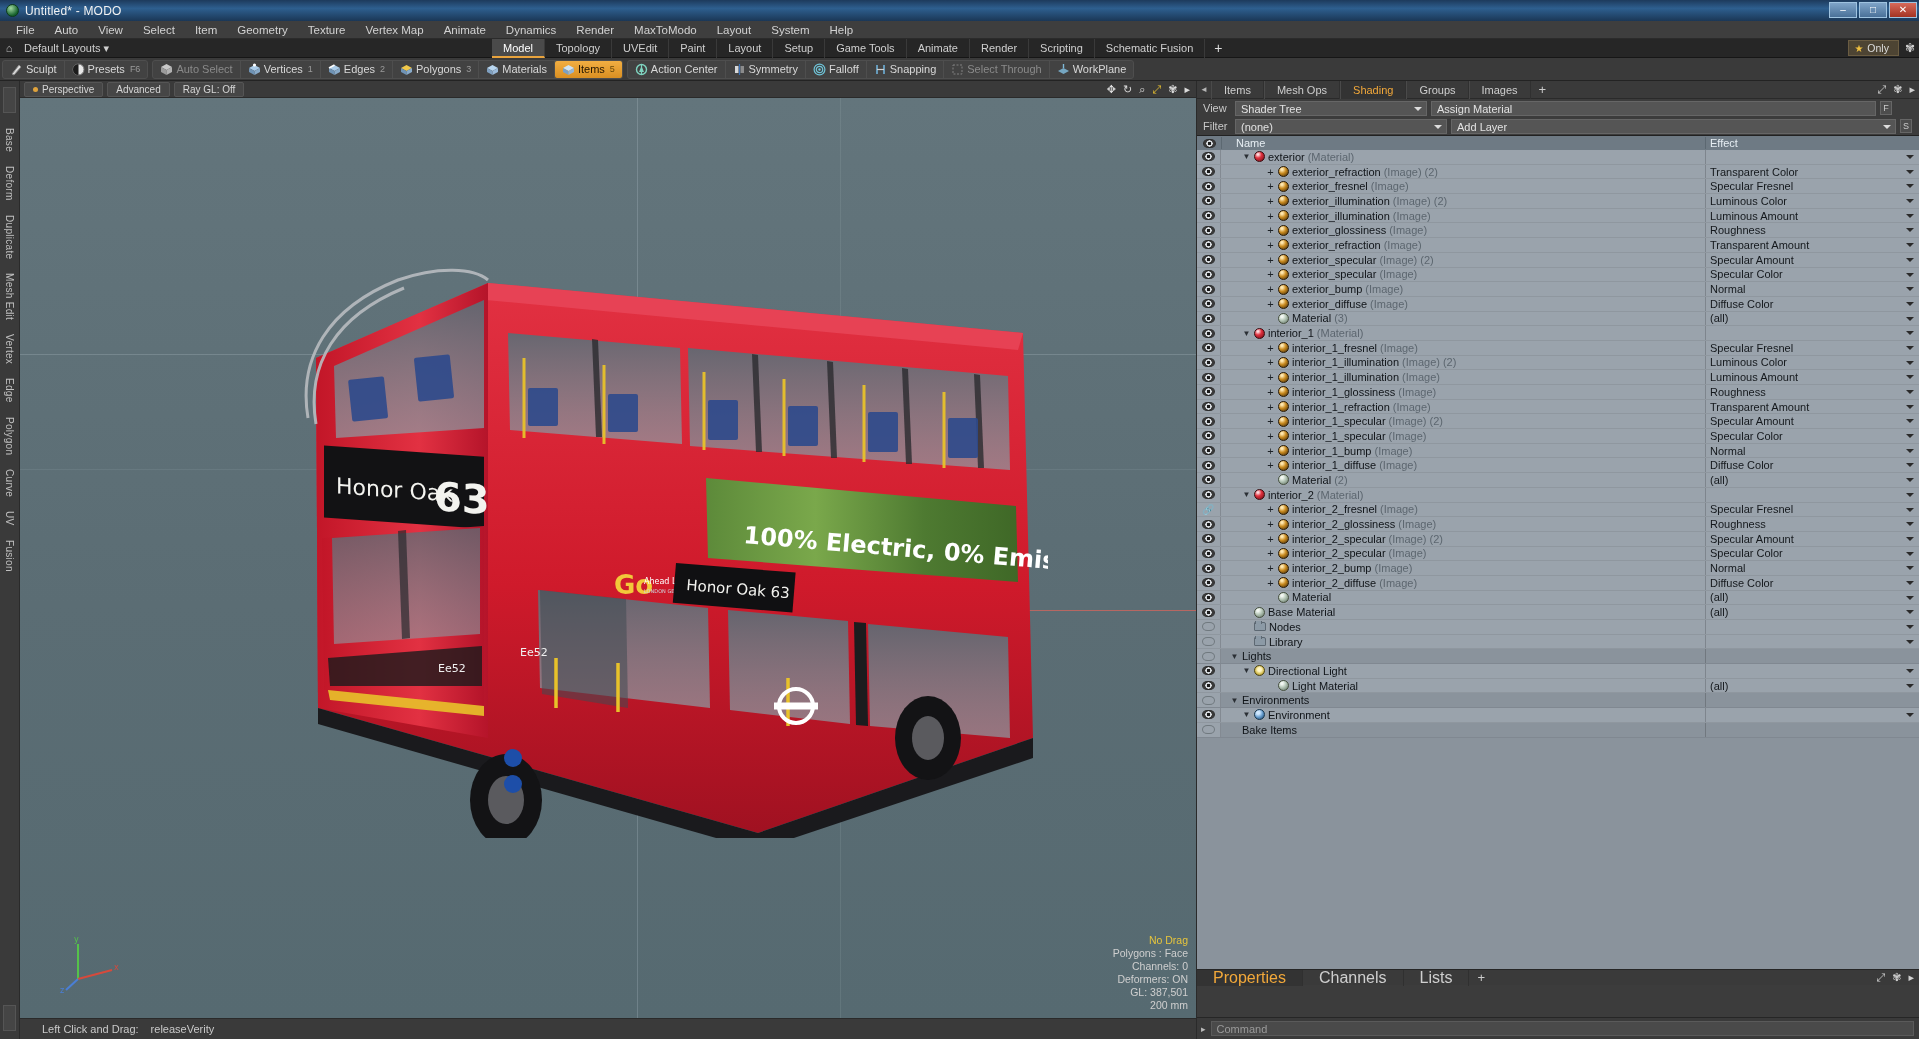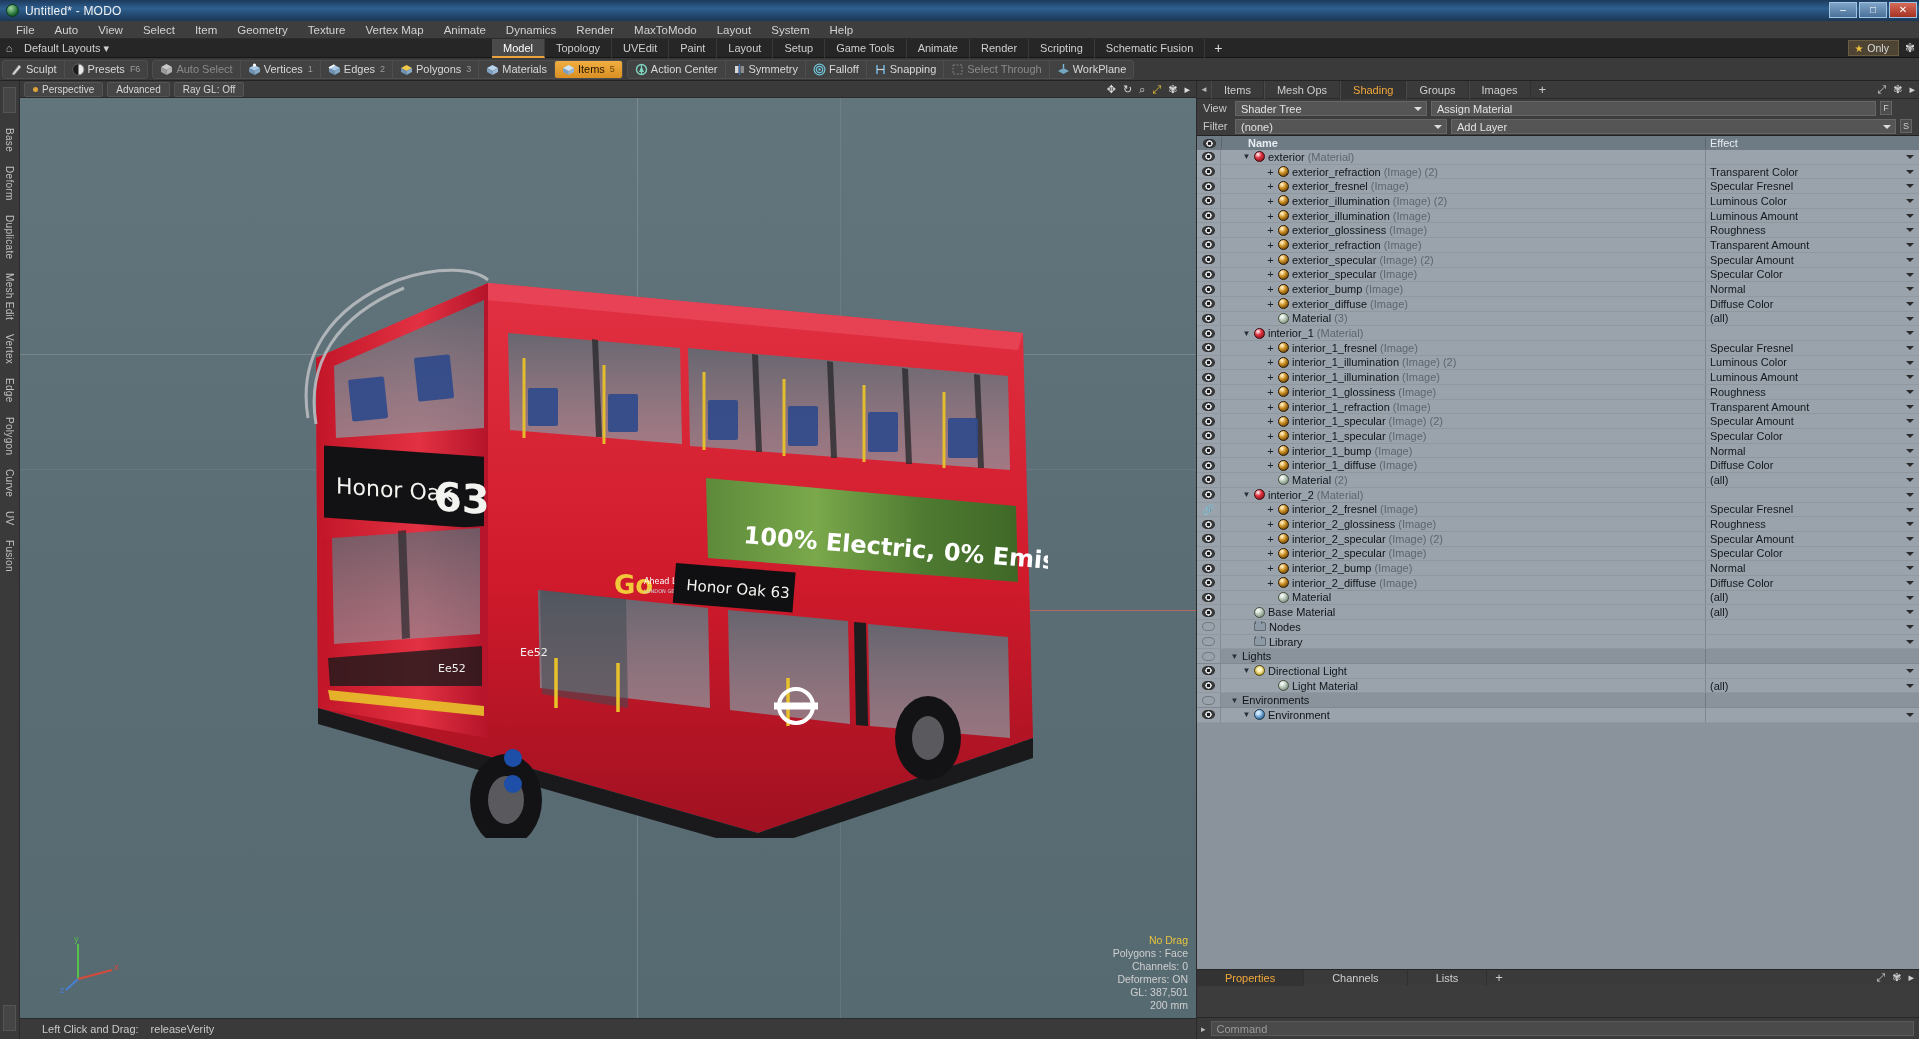--- a/index.html
+++ b/index.html
@@ -123,22 +123,22 @@
   .rp-field .caret { position:absolute; right:4px; top:5px; width:0; height:0;
     border-left:4px solid transparent; border-right:4px solid transparent;
     border-top:4px solid #ddd; }
   .rp-sq { width:12px; height:14px; border:1px solid #666; background:#4d4d4d;
     color:#ccc; font-size:9px; text-align:center; line-height:13px; }
 
   
   #tree-head { height:15px; background:#6e7a84; display:flex; align-items:center;
     border-top:1px solid #222; }
   #tree-head .th-eye { width:24px; text-align:center; }
-  #tree-head .th-name { flex:1; color:#e7eef3; font-size:11px; padding-left:26px;
-    border-left:1px solid #5c6871;font-weight:bold; }
+  #tree-head .th-name { flex:1; color:#e7eef3; font-size:11px; padding-left:14px;
+    border-left:1px solid #5c6871; }
   #tree-head .th-eff { width:214px; color:#e7eef3; font-size:11px; padding-left:4px;
     border-left:1px solid #5c6871; }
   #tree-body { flex:1; overflow:hidden; background:#8a939c; }
   .trow { height:14.7px; display:flex; align-items:center; font-size:11px;
     border-bottom:1px solid rgba(0,0,0,.07); }
   .trow.sel { background:#9aa3ac; }
   .t-eye { width:24px; display:flex; align-items:center; justify-content:center;
     background:#9aa3ac; height:100%; border-right:1px solid rgba(0,0,0,.15); }
   .eye { width:13px; height:9px; border-radius:50%/60%;
     background:radial-gradient(circle at 50% 50%, #1a1a1a 0 22%, #d9dde1 23% 48%, #3a3a3a 49% 100%);
@@ -176,21 +176,21 @@
     border:1px solid #5d6872; border-radius:1px 2px 1px 1px; position:relative; }
   .folder-ico:after { content:""; position:absolute; left:0; top:-3px; width:5px;
     height:3px; background:#8c9aa6; border:1px solid #5d6872; border-bottom:none; }
   .t-txt { color:#101418; }
   .t-sub { color:#5c666f; }
   .t-grp { color:#101418; }
 
   
   #rp-bottom-tabs { height:16px; background:#3a3a3a; display:flex; align-items:center;
     position:relative; border-top:1px solid #262626; }
-  #rp-bottom-tabs .btab { color:#cfcfcf; font-size:11px; padding:0 28px; height:16px;
+  #rp-bottom-tabs .btab { color:#cfcfcf; font-size:16px; padding:0 16px; height:16px;
     line-height:16px; border-right:1px solid #303030; }
   #rp-bottom-tabs .btab.active { color:#f2a83a; background:#333; }
   #rp-bottom-tabs .btab.plus { color:#ccc; font-size:13px; padding:0 8px; border:none; }
   #rp-bottom-tabs .bt-right { position:absolute; right:5px; display:flex; gap:7px;
     color:#cfcfcf; font-size:11px; }
   #rp-props { flex:0 0 32px; background:#3c3c3c; }
   #cmdbar { height:22px; background:#3a3a3a; border-top:1px solid #262626;
     display:flex; align-items:center; gap:5px; padding-left:4px; }
   #cmdbar .cmd-arrow { color:#bbb; font-size:9px; }
   #cmdbar .cmd-field { flex:1; height:15px; background:#4a4a4a; border:1px solid #5a5a5a;
@@ -1242,20 +1242,31 @@
             <span class="indent" style="width:18px"></span>
             <span class="expander">▼</span>
             <span class="env-ico"></span>
             <span class="t-txt">Environment</span>
           </div>
           <div class="t-eff">
             <span></span>
             <span class="dd"></span>
           </div>
         </div>
+        <div class="trow">
+          <div class="t-eye">
+            <span class="eye off"></span>
+          </div>
+          <div class="t-name">
+            <span class="indent" style="width:6px"></span>
+            <span class="indent" style="width:9px"></span>
+            <span class="t-grp">Bake Items</span>
+          </div>
+          <div class="t-eff"></div>
+        </div>
       </div>
 
     <div id="rp-bottom-tabs">
         <div class="btab active">Properties</div>
         <div class="btab">Channels</div>
         <div class="btab">Lists</div>
         <div class="btab plus">+</div>
         <div class="bt-right">
           <span>⤢</span>
           <span>✾</span>

